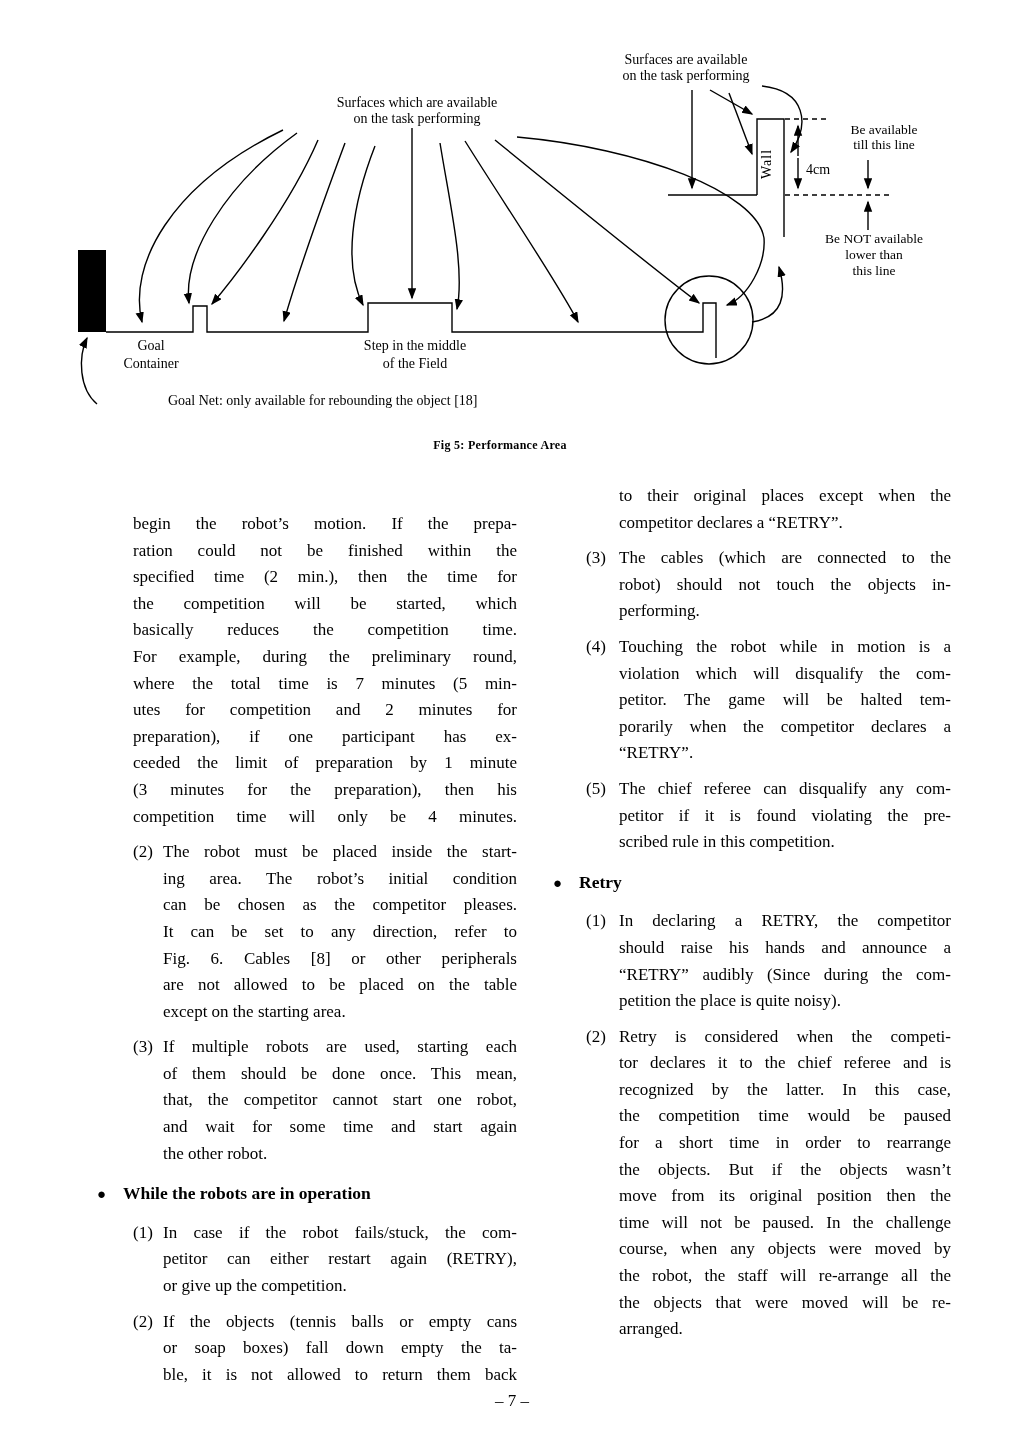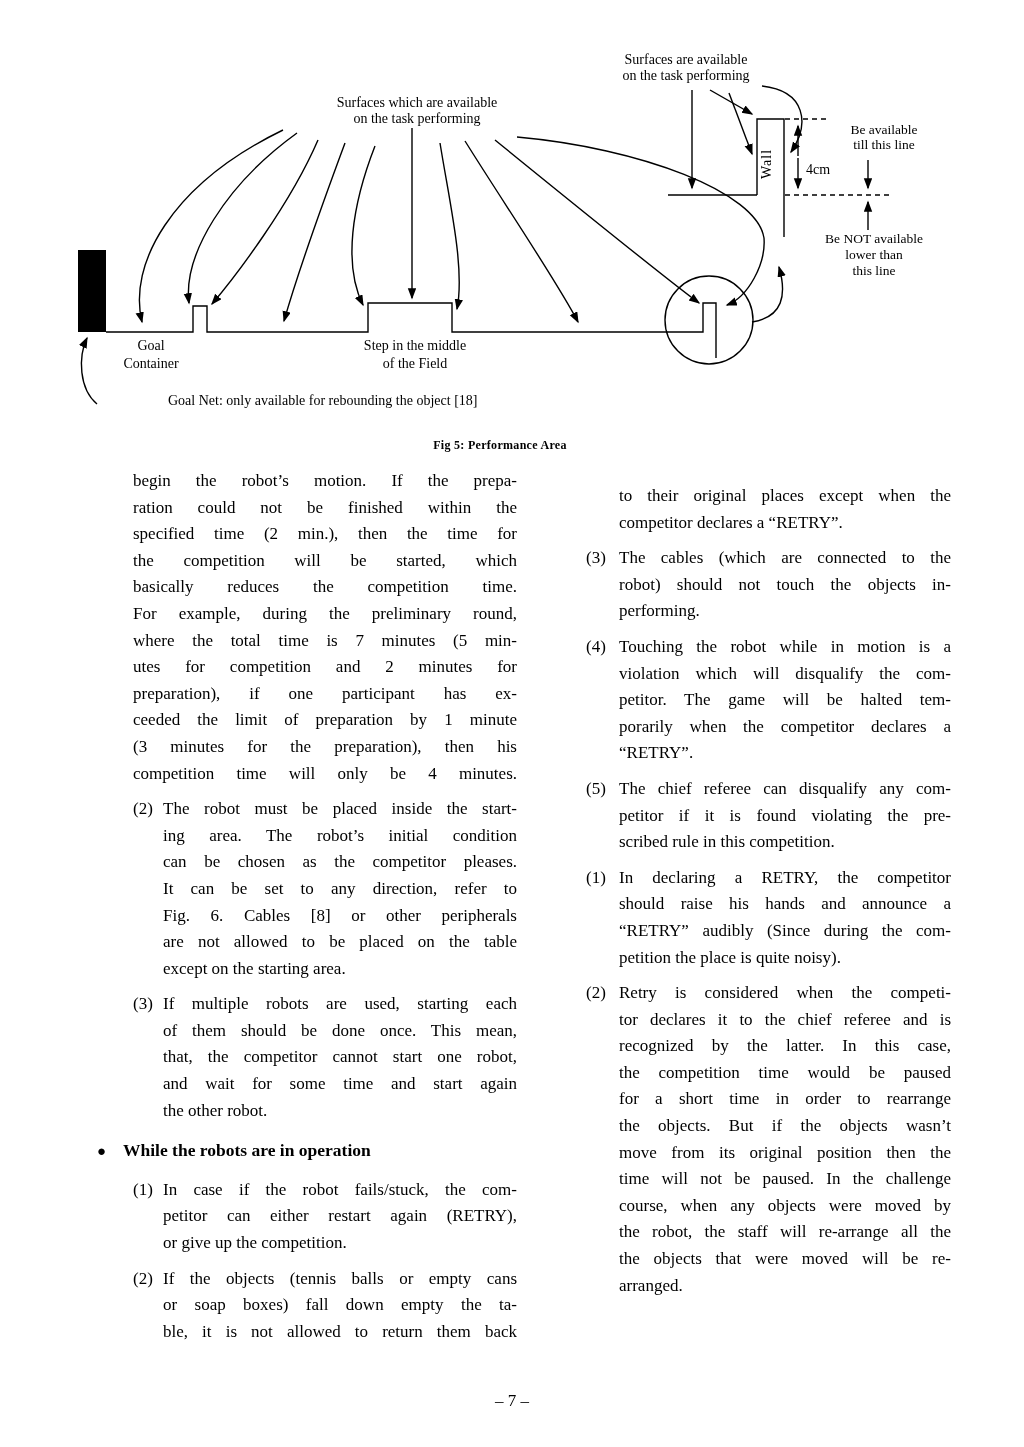--- a/index.html
+++ b/index.html
@@ -8,21 +8,21 @@
     font-family:"Liberation Serif", serif;color:#000;overflow:hidden;
   }
   
   .fig-wrap{position:absolute;left:0;top:0;width:1024px;height:432px;}
   .fig-caption{
     position:absolute;left:0;top:438px;width:1000px;text-align:center;
     font-weight:bold;font-size:12px;letter-spacing:.3px;
   }
   
   .col{position:absolute;font-size:17px;line-height:26.6px;}
-  .col-left{left:97px;top:468px;width:420px;}
+  .col-left{left:97px;top:511px;width:420px;}
   .col-right{left:553px;top:483px;width:398px;}
   .jpara div{text-align:justify;text-align-last:justify;}
   .jpara div:last-child{text-align-last:left;}
   .jpara.flow div:last-child{text-align-last:justify;}
   .para-cont-left{margin-left:36px;width:384px;}
   .para-cont-right{margin-left:66px;width:332px;}
   .item{display:flex;margin-top:9px;}
   .item .num{flex:0 0 30px;margin-left:36px;}
   .col-right .item .num{flex:0 0 33px;margin-left:33px;}
   .item .body{flex:1;}
@@ -211,20 +211,23 @@
 
   <div class="item">
     <span class="num">(5)</span>
     <div class="body jpara">
         <div>The chief referee can disqualify any com-</div>
         <div>petitor if it is found violating the pre-</div>
         <div>scribed rule in this competition.</div>
       </div>
   </div>
 
+  <div class="heading">
+    <span class="bullet">●</span><span>Retry</span>
+  </div>
 
   <div class="item">
     <span class="num">(1)</span>
     <div class="body jpara">
         <div>In declaring a RETRY, the competitor</div>
         <div>should raise his hands and announce a</div>
         <div>“RETRY” audibly (Since during the com-</div>
         <div>petition the place is quite noisy).</div>
       </div>
   </div>

